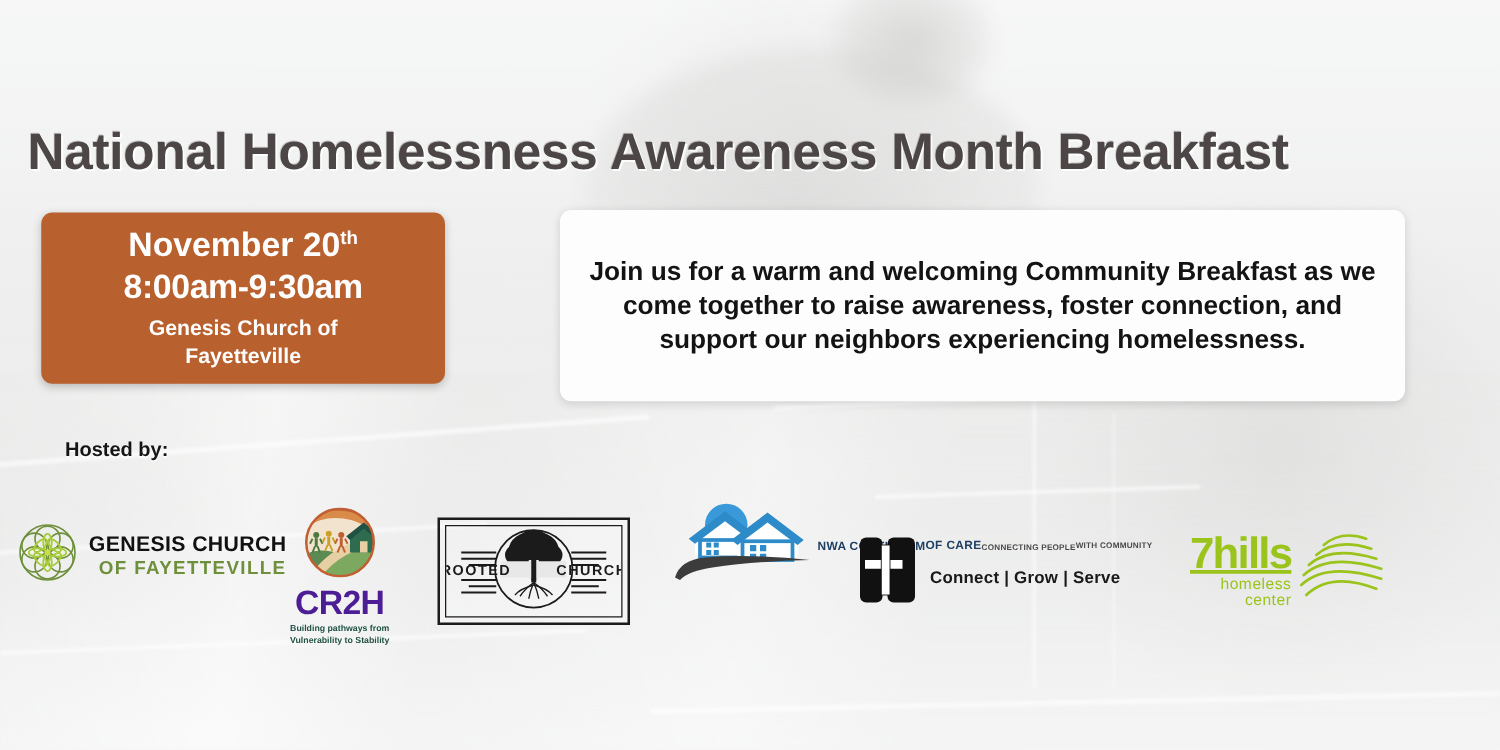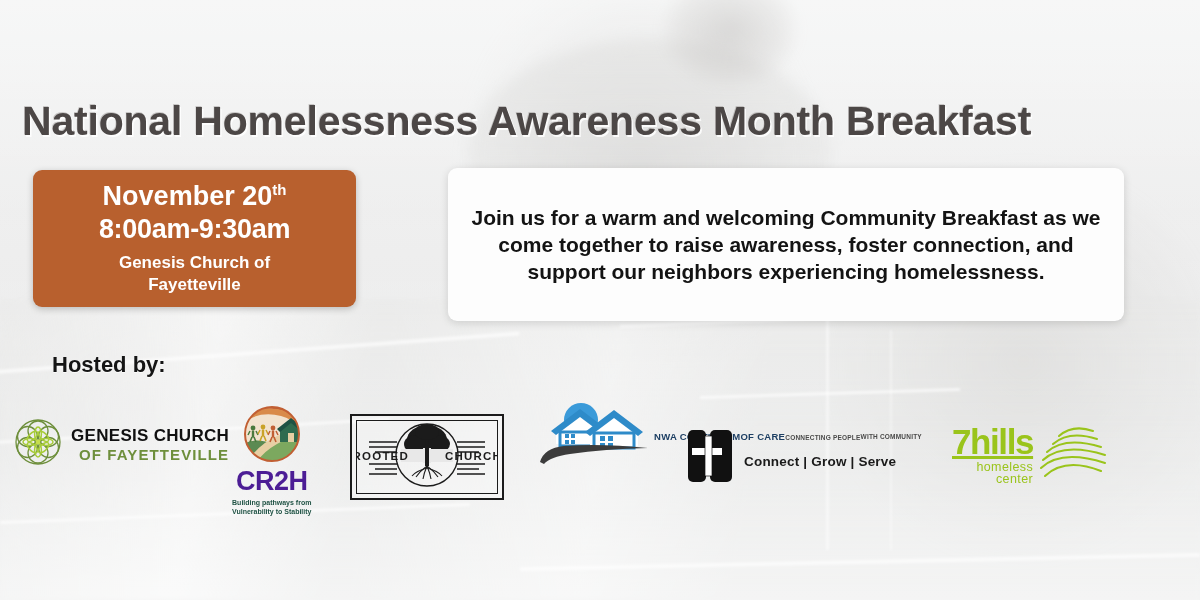--- a/index.html
+++ b/index.html
@@ -98,21 +98,21 @@
     padding:0 22px;box-sizing:border-box;
   }
   .desc-text{
     font-size:21px;font-weight:bold;color:#131313;
     line-height:1.30;text-align:center;
   }
 
   
   .hosted{
     position:absolute;left:52px;top:352px;
-    font-size:22px;font-weight:bold;color:#151515;
+    font-size:16px;font-weight:bold;color:#151515;
     text-shadow:0 1px 0 rgba(255,255,255,.7);
   }
 
   
   .logo-row{position:absolute;left:0;top:400px;width:996px;height:120px;}
   .logo{position:absolute;display:flex;align-items:center;}
 
   
   .lg-genesis{left:14px;top:18px;}
   .genesis-text{margin-left:9px;line-height:1;}

